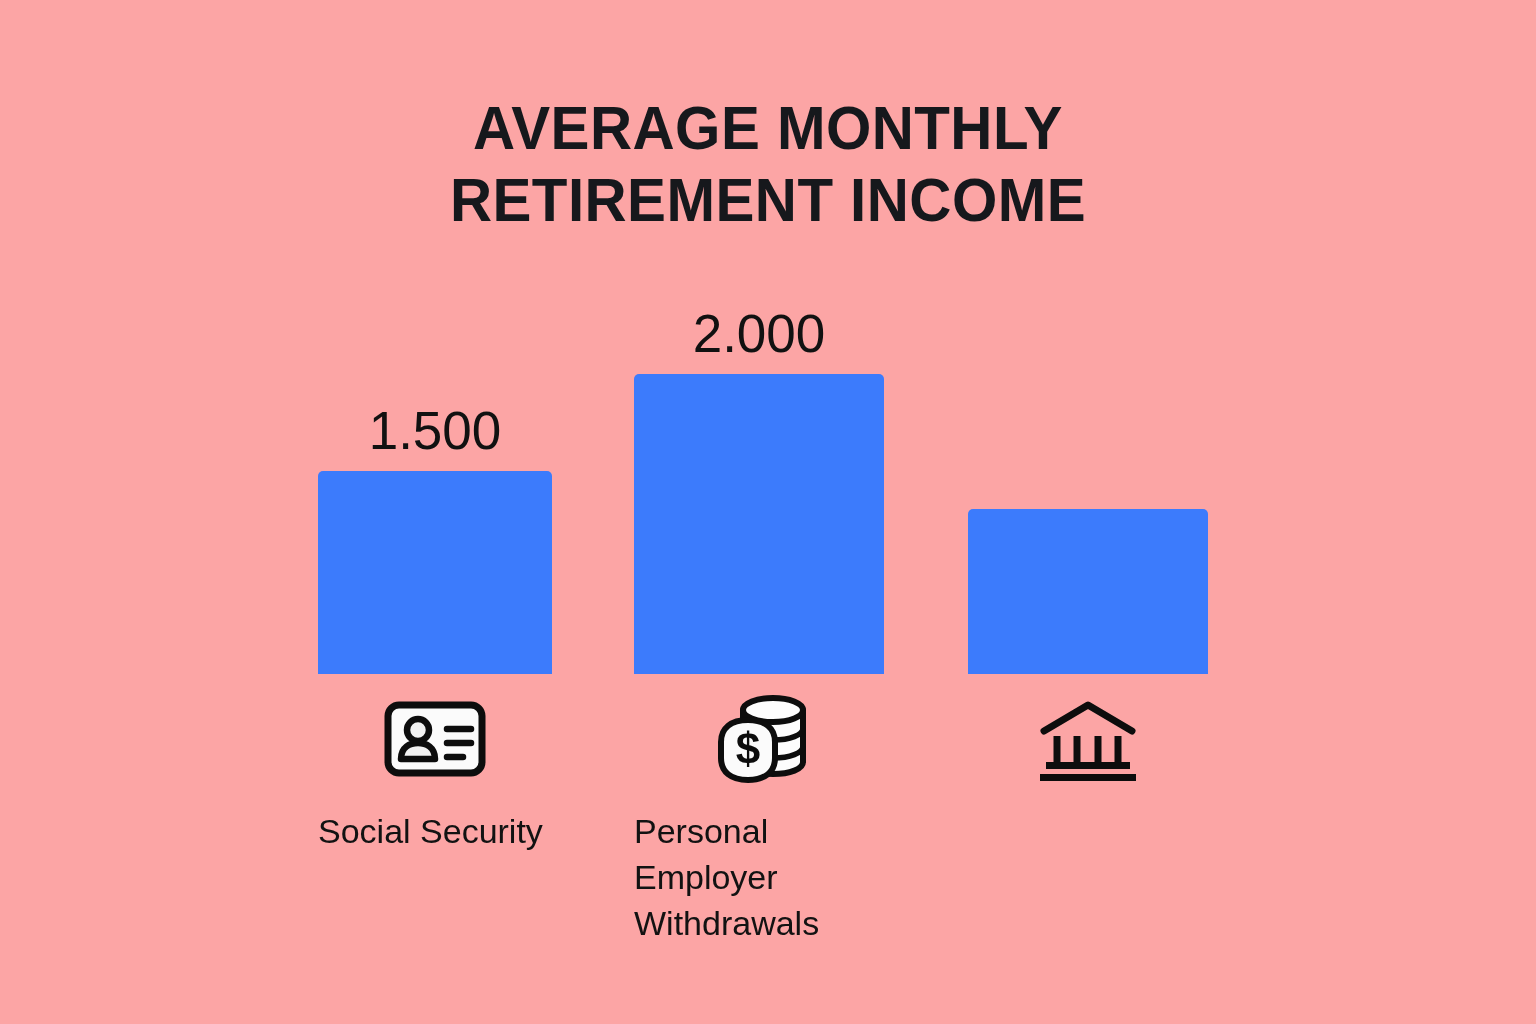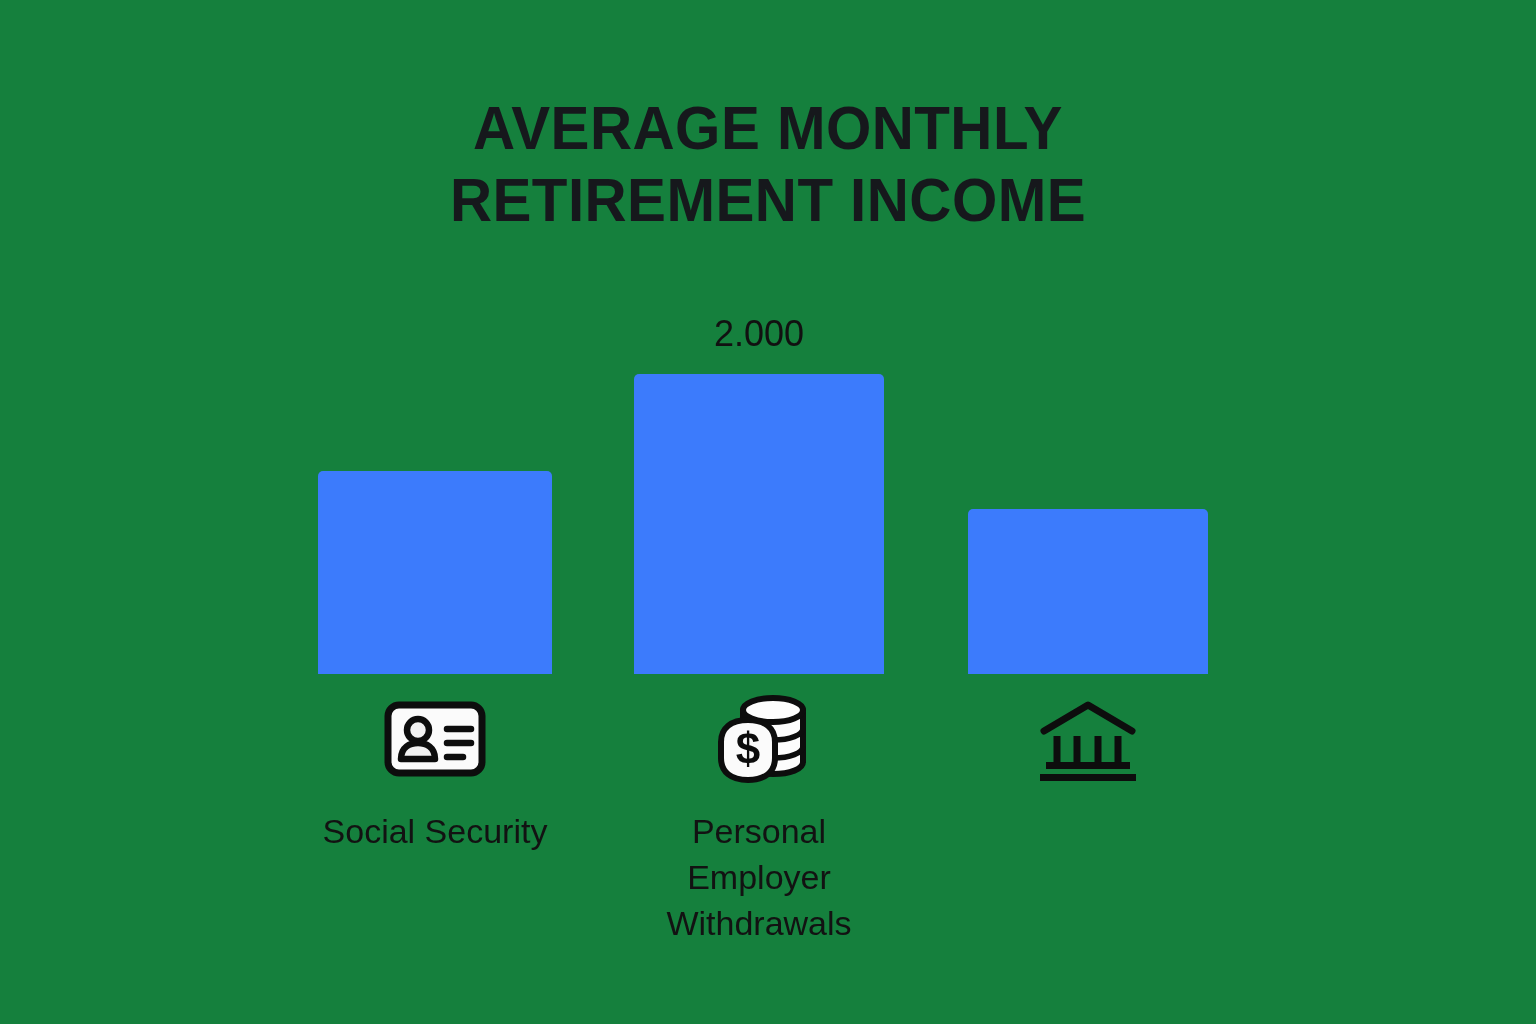--- a/index.html
+++ b/index.html
@@ -11,21 +11,21 @@
     height: 1024px;
     background: #fafafa;
     font-family: "Liberation Sans", sans-serif;
     overflow: hidden;
     position: relative;
   }
 
   #infographic {
     position: absolute;
     inset: 0;
-    background: #15803d;
+    background: #fca5a5;
   }
 
   
   .chart-title {
     position: absolute;
     top: 92px;
     left: 0;
     width: 1536px;
     text-align: center;
     color: #16181c;
@@ -60,38 +60,37 @@
     background: #3c7bfc;
     border-radius: 5px 5px 0 0;
   }
 
   .bar-value {
     position: absolute;
     width: 100%;
     text-align: center;
     color: #111111;
     font-family: "Liberation Sans", sans-serif;
-    font-size: 36px;
+    font-size: 53px;
     font-weight: 400;
     line-height: 45px;
     letter-spacing: 0px;
   }
 
   .bar-icon {
     position: absolute;
     display: flex;
     align-items: center;
     justify-content: center;
     width: 100%;
   }
 
   .bar-label {
     position: absolute;
     width: 100%;
-    text-align: center;
     color: #121212;
     font-family: "Liberation Sans", sans-serif;
     font-size: 34px;
     font-weight: 400;
     line-height: 46px;
     white-space: pre-line;
   }
 
   
   #group-0 { left: 318px; width: 234px; }
@@ -117,20 +116,21 @@
 
 <div id="infographic">
 
   <div class="chart-title">AVERAGE MONTHLY
 RETIREMENT INCOME</div>
 
   <div class="plot">
 
     <div class="bar-group" id="group-0">
 
+      <div class="bar-value">1.500</div>
 
       <div class="bar"></div>
 
       <div class="bar-icon">
         <svg width="104" height="78" viewBox="0 0 104 78" fill="none" xmlns="http://www.w3.org/2000/svg">
           <rect x="5" y="5" width="94" height="68" rx="11" ry="11" stroke="#0d0d0d" stroke-width="7" fill="#fbfbfb"></rect>
           <circle cx="35" cy="30" r="11" stroke="#0d0d0d" stroke-width="6.5" fill="#f2f2f2"></circle>
           <path d="M18 59 C18 47 27 43 35 43 C43 43 52 47 52 59 Z" stroke="#0d0d0d" stroke-width="6.5" stroke-linejoin="round" fill="#f2f2f2"></path>
           <line x1="64" y1="29" x2="88" y2="29" stroke="#0d0d0d" stroke-width="6.5" stroke-linecap="round"></line>
           <line x1="64" y1="43" x2="88" y2="43" stroke="#0d0d0d" stroke-width="6.5" stroke-linecap="round"></line>

